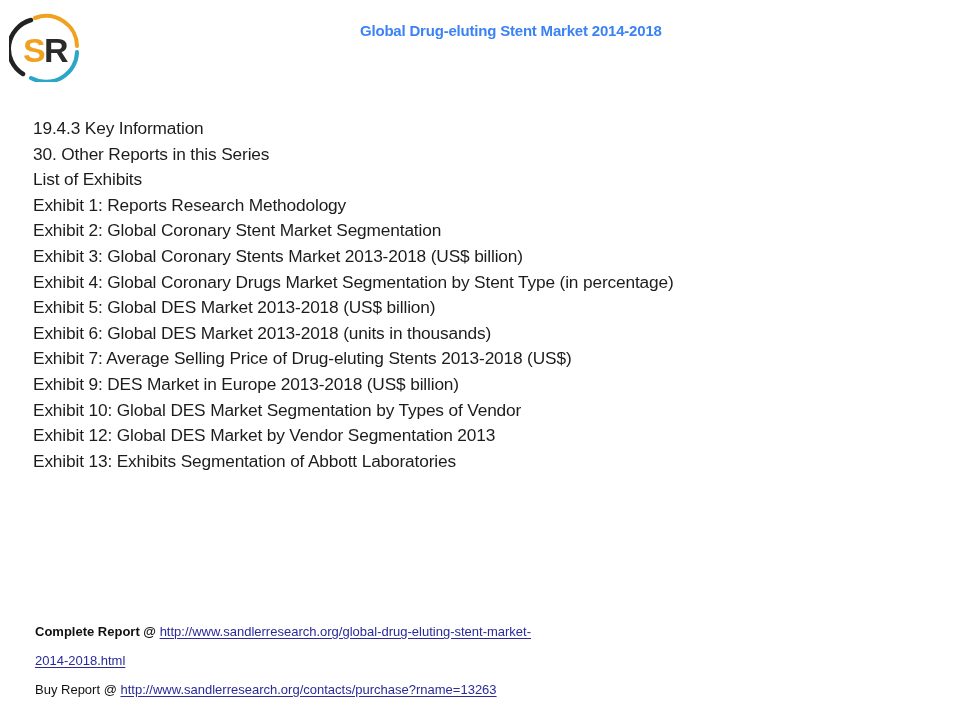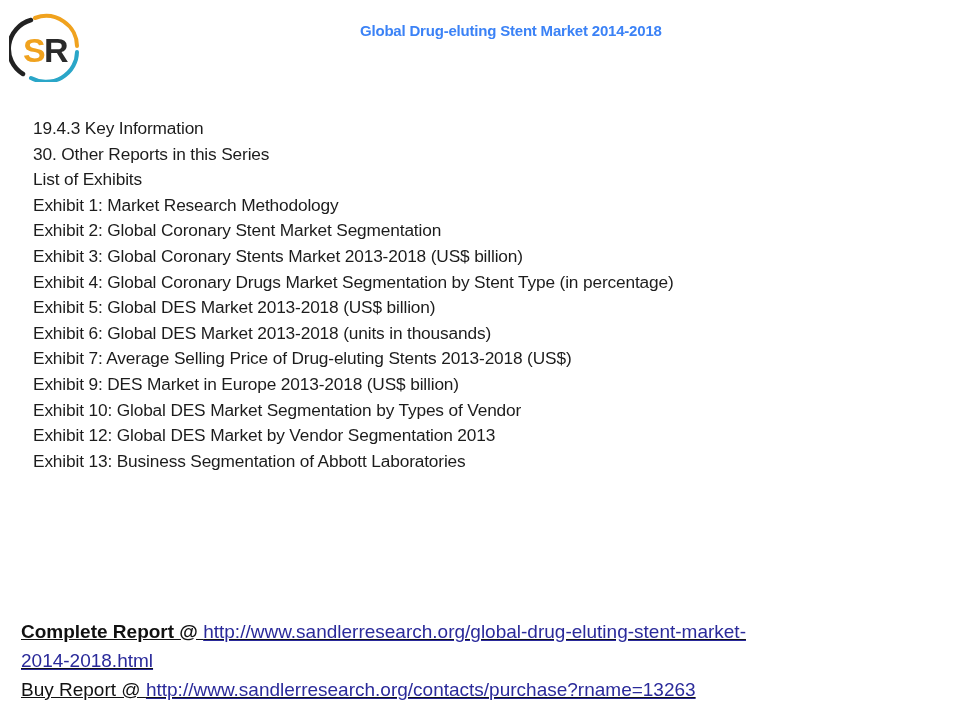--- a/index.html
+++ b/index.html
@@ -11,21 +11,21 @@
   .logo svg { width: 100%; height: 100%; display: block; }
   .title {
     position: absolute; left: 360px; top: 22px; font-size: 15px; font-weight: bold;
     color: #3b82f6; letter-spacing: -0.2px; white-space: nowrap;
   }
   .toc { position: absolute; left: 21px; top: 104px; margin: 12px; padding: 0; list-style: none; }
   .toc li {
     font-size: 17.3px; line-height: 25.6px; height: 25.6px; white-space: nowrap; color: #1c1c1c;
     letter-spacing: -0.15px;
   }
-  .links { position: absolute; left: 21px; top: 617px; font-size: 19px; line-height: 29px; color: #111; text-decoration: underline; }
+  .links { position: absolute; left: 35px; top: 617px; font-size: 13px; line-height: 29px; color: #111; }
   .links .row { white-space: nowrap; }
   .links .label-bold { font-weight: bold; }
   .links a { color: #2a2a9a; text-decoration: underline; text-underline-offset: 2px; }
 </style>
 </head>
 <body>
 
 <div class="logo">
   <svg viewBox="0 0 74 70">
     <path d="M 22 8 A 31 30 0 0 0 14 62" fill="none" stroke="#222" stroke-width="4.5" stroke-linecap="round"></path>
@@ -35,31 +35,31 @@
     <text x="35" y="50" font-family="Liberation Sans, sans-serif" font-weight="bold" font-size="34" fill="#2a2a2a">R</text>
   </svg>
 </div>
 
 <div class="title">Global Drug-eluting Stent Market 2014-2018</div>
 
 <ul class="toc">
   <li>19.4.3 Key Information</li>
   <li>30. Other Reports  in this Series</li>
   <li>List of Exhibits</li>
-  <li>Exhibit 1: Market Research  Methodology</li>
+  <li>Exhibit 1: Reports Research  Methodology</li>
   <li>Exhibit 2: Global Coronary Stent Market Segmentation</li>
   <li>Exhibit 3: Global Coronary Stents Market 2013-2018 (US$ billion)</li>
   <li>Exhibit 4: Global Coronary Drugs Market Segmentation by Stent Type (in percentage)</li>
   <li>Exhibit 5: Global DES Market 2013-2018 (US$ billion)</li>
   <li>Exhibit 6: Global DES Market 2013-2018 (units in thousands)</li>
   <li>Exhibit 7: Average Selling Price of Drug-eluting Stents 2013-2018 (US$)</li>
   <li>Exhibit 9: DES Market in Europe 2013-2018 (US$ billion)</li>
   <li>Exhibit 10: Global DES Market Segmentation by Types of Vendor</li>
   <li>Exhibit 12: Global DES Market by Vendor Segmentation 2013</li>
-  <li>Exhibit 13: Business Segmentation of Abbott Laboratories</li>
+  <li>Exhibit 13: Exhibits Segmentation of Abbott Laboratories</li>
 </ul>
 
 <div class="links">
   <div class="row">
     <span class="label-bold">Complete Report @ </span><a>http://www.sandlerresearch.org/global-drug-eluting-stent-market-</a>
   </div>
   <div class="row">
     <a>2014-2018.html</a>
   </div>
   <div class="row">

